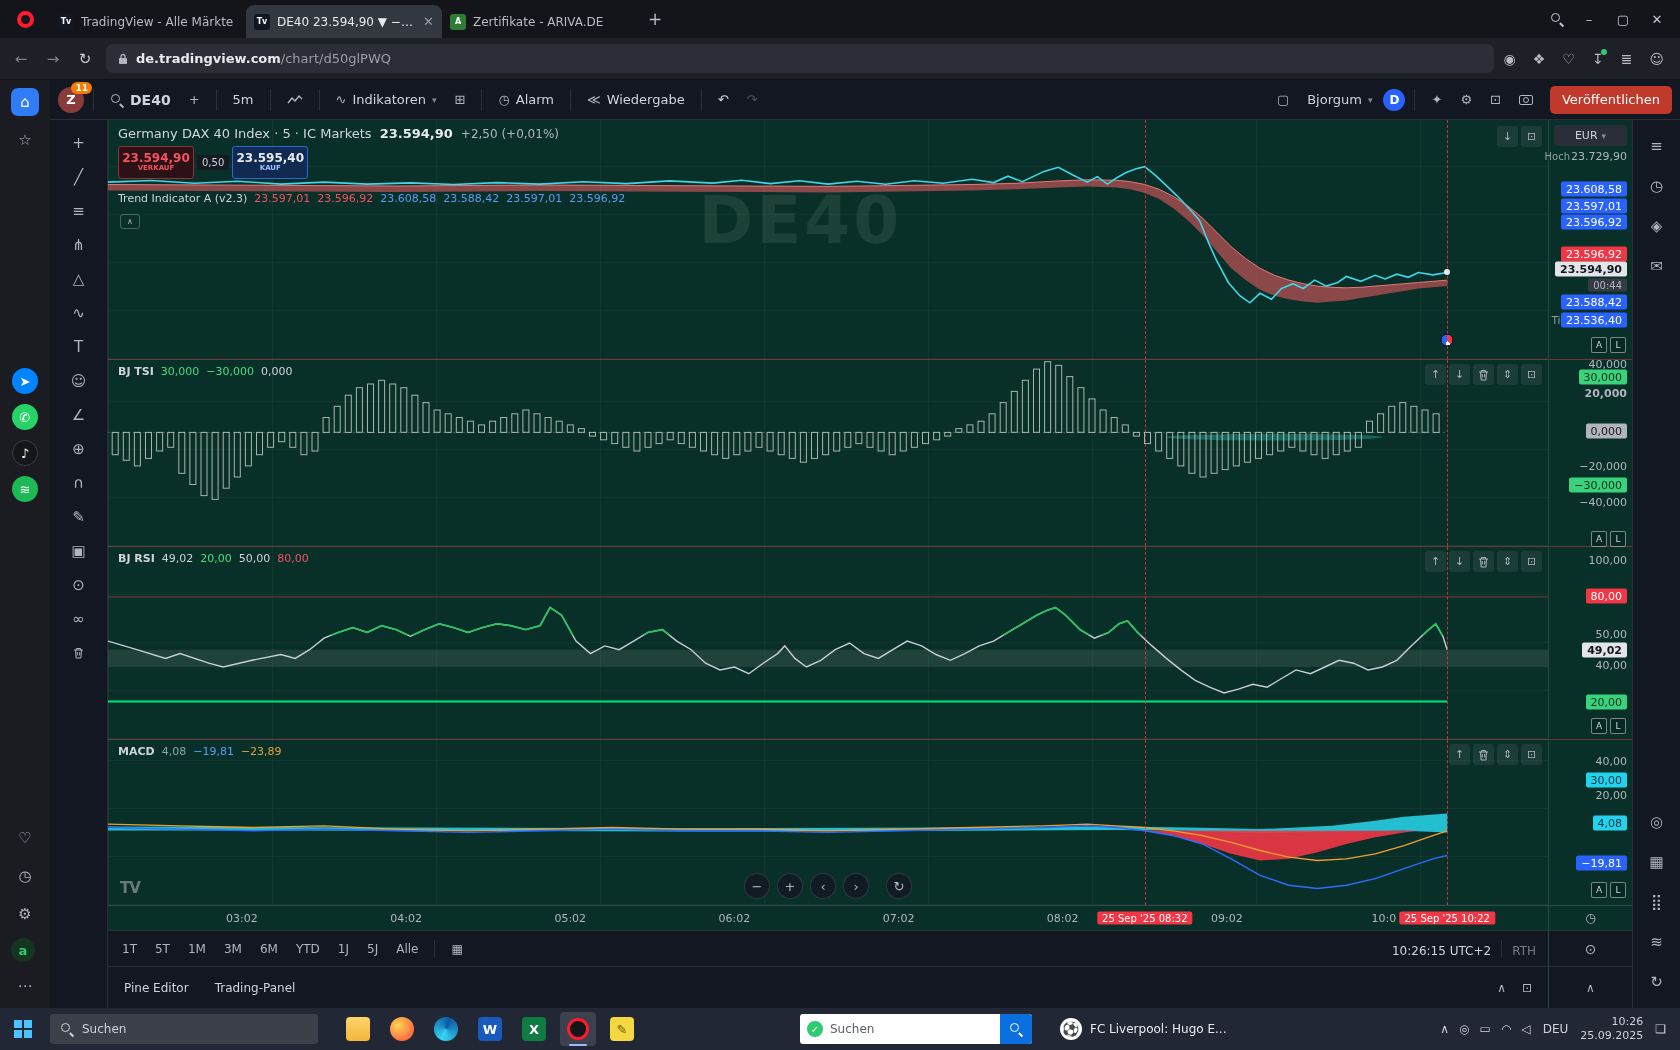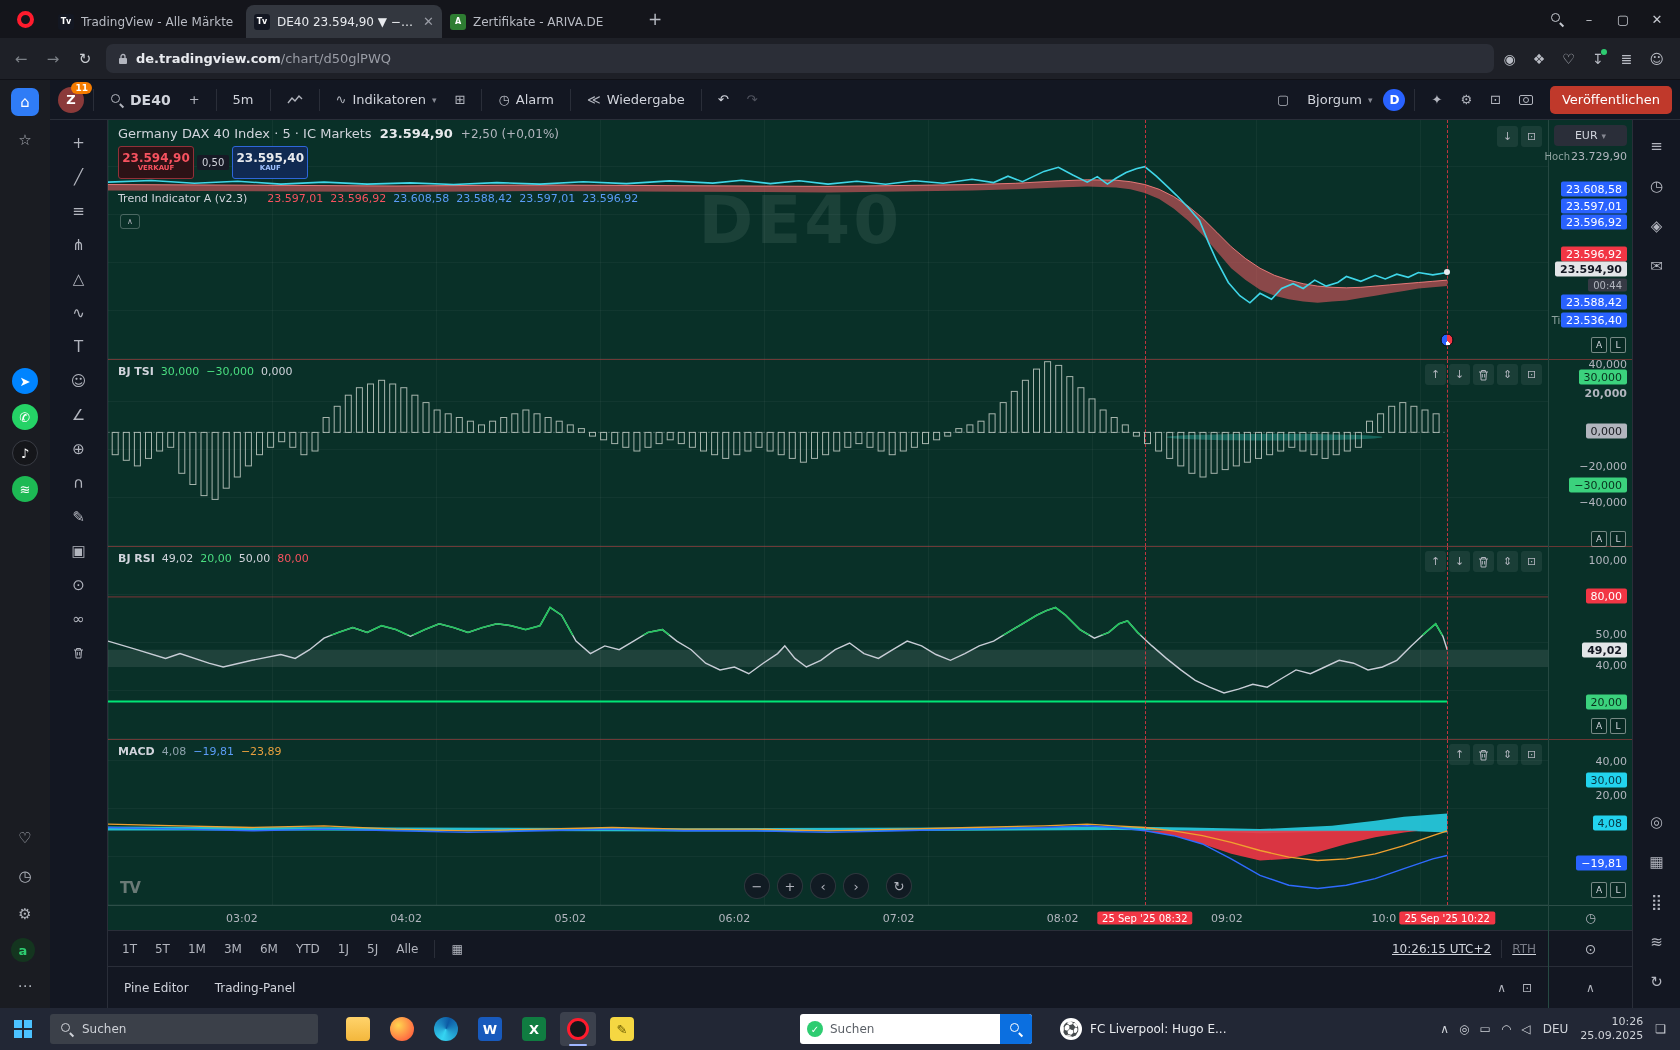--- a/index.html
+++ b/index.html
@@ -90,42 +90,42 @@
   .legend .chg{color:#b2b5be;font-size:12px;}
   .bswidget{position:absolute;left:10px;top:26px;z-index:4;display:flex;align-items:center;}
   .bsbox{width:76px;height:33px;border-radius:3px;display:flex;flex-direction:column;align-items:center;justify-content:center;line-height:1.1;}
   .sellbox{background:#2c1216;border:1px solid #913038;}
   .sellbox .p{color:#f7525f;font-size:12px;font-weight:bold;}
   .sellbox .l{color:#f7525f;font-size:7px;font-weight:bold;}
   .buybox{background:#102a52;border:1px solid #2e66d9;}
   .buybox .p{color:#e8eaee;font-size:12px;font-weight:bold;}
   .buybox .l{color:#9fc0ff;font-size:7px;font-weight:bold;}
   .spreadbox{background:#161a25;color:#d1d4dc;font-size:10px;padding:2px 5px;margin:0 3px;border-radius:2px;}
-  .trendrow{position:absolute;left:10px;top:72px;z-index:4;font-size:11px;color:#d1d4dc;display:flex;gap:20px;}
+  .trendrow{position:absolute;left:10px;top:72px;z-index:4;font-size:11px;color:#d1d4dc;display:flex;gap:7px;}
   .caret-btn{position:absolute;left:12px;top:94px;z-index:4;width:20px;height:15px;border:1px solid rgba(255,255,255,.25);border-radius:3px;color:#b2b5be;font-size:8px;display:flex;align-items:center;justify-content:center;}
   .pane-head{position:absolute;left:10px;top:5px;z-index:4;font-size:11px;display:flex;gap:7px;align-items:center;color:#d1d4dc;}
   .pane-head .ttl{font-weight:bold;color:#d1d4dc;}
   .pane-btns{position:absolute;right:6px;top:4px;z-index:5;display:flex;gap:3px;}
   .pbtn{width:21px;height:21px;background:rgba(255,255,255,.07);border:none;color:#b2b5be;font-size:11px;border-radius:3px;display:flex;align-items:center;justify-content:center;}
   .price-btns{position:absolute;right:6px;top:6px;z-index:5;display:flex;gap:3px;}
   .navcluster{position:absolute;left:50%;bottom:6px;transform:translateX(-50%);z-index:6;display:flex;gap:7px;}
   .navbtn2{width:26px;height:26px;border-radius:50%;background:rgba(19,23,34,.85);border:1px solid rgba(255,255,255,.12);color:#b2b5be;font-size:13px;display:flex;align-items:center;justify-content:center;}
   .navbtn2.reset{margin-left:10px;}
   .tvlogo{position:absolute;left:12px;bottom:8px;z-index:4;color:#6a7a76;font-weight:bold;font-size:15px;letter-spacing:-1px;}
   .event-dot{position:absolute;left:93%;top:92%;transform:translate(-50%,-50%);width:13px;height:13px;border-radius:50%;z-index:5;background:conic-gradient(#f23645 0 40%,#fff 40% 55%,#2962ff 55% 100%);border:1px solid #0b0d13;}
   .last-dot{position:absolute;width:6px;height:6px;background:#e8eaee;border-radius:50%;z-index:4;transform:translate(-50%,-50%);}
 
   #time-axis{flex:0 0 25px;position:relative;background:#093028;border-top:1px solid rgba(255,255,255,.15);}
   .tlab{position:absolute;top:50%;transform:translate(-50%,-50%);font-size:11px;color:#b2b5be;white-space:nowrap;}
   .tbadge{position:absolute;top:50%;transform:translate(-50%,-50%);font-size:10px;color:#fff;background:#f23645;padding:1px 5px;border-radius:2px;white-space:nowrap;z-index:2;}
 
   #range-bar{flex:0 0 36px;background:#131722;border-top:1px solid #2a2e39;display:flex;align-items:center;padding:0 12px;gap:14px;color:#b2b5be;font-size:12px;}
   #range-bar .ritem{padding:2px 2px;}
   #range-bar .rdiv{width:1px;height:18px;background:#2a2e39;}
-  #range-bar .rright{margin-left:auto;display:flex;align-items:center;gap:10px;color:#d1d4dc;text-decoration:underline;}
+  #range-bar .rright{margin-left:auto;display:flex;align-items:flex-end;gap:10px;color:#d1d4dc;}
   #range-bar .rth{color:#787b86;}
 
   #pine-bar{flex:0 0 42px;background:#131722;border-top:1px solid #2a2e39;display:flex;align-items:center;padding:0 16px;gap:24px;color:#d1d4dc;font-size:12px;}
   #pine-bar .pright{margin-left:auto;display:flex;gap:16px;color:#b2b5be;}
 
   
   #right-axis{width:84px;background:#093028;border-left:1px solid rgba(255,255,255,.12);display:flex;flex-direction:column;}
   .axis-sec{position:relative;}
   #axis-price{flex:1;}
   #axis-tsi{flex:0 0 187px;border-top:1px solid rgba(170,60,60,.6);}

